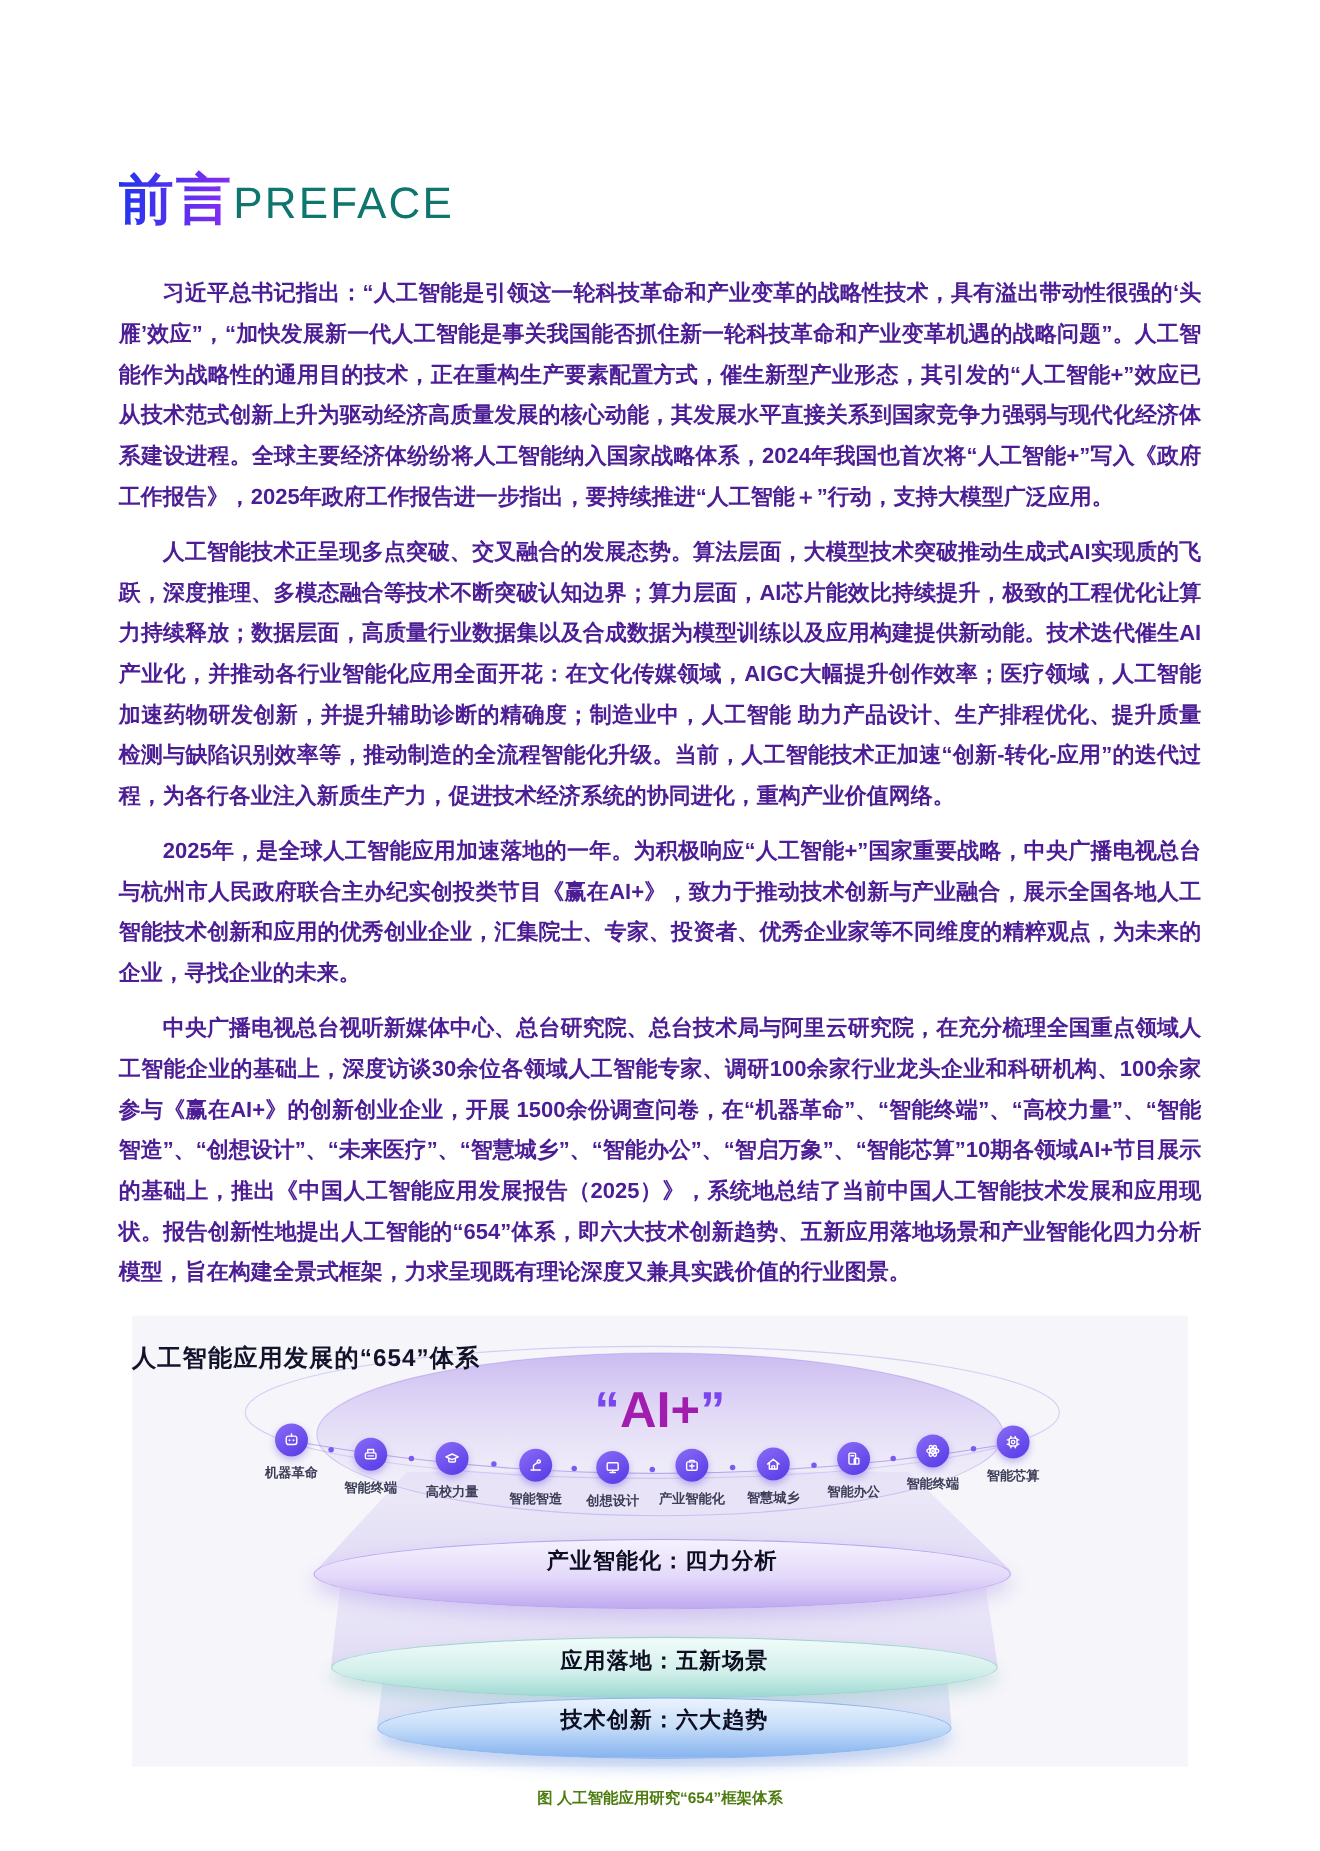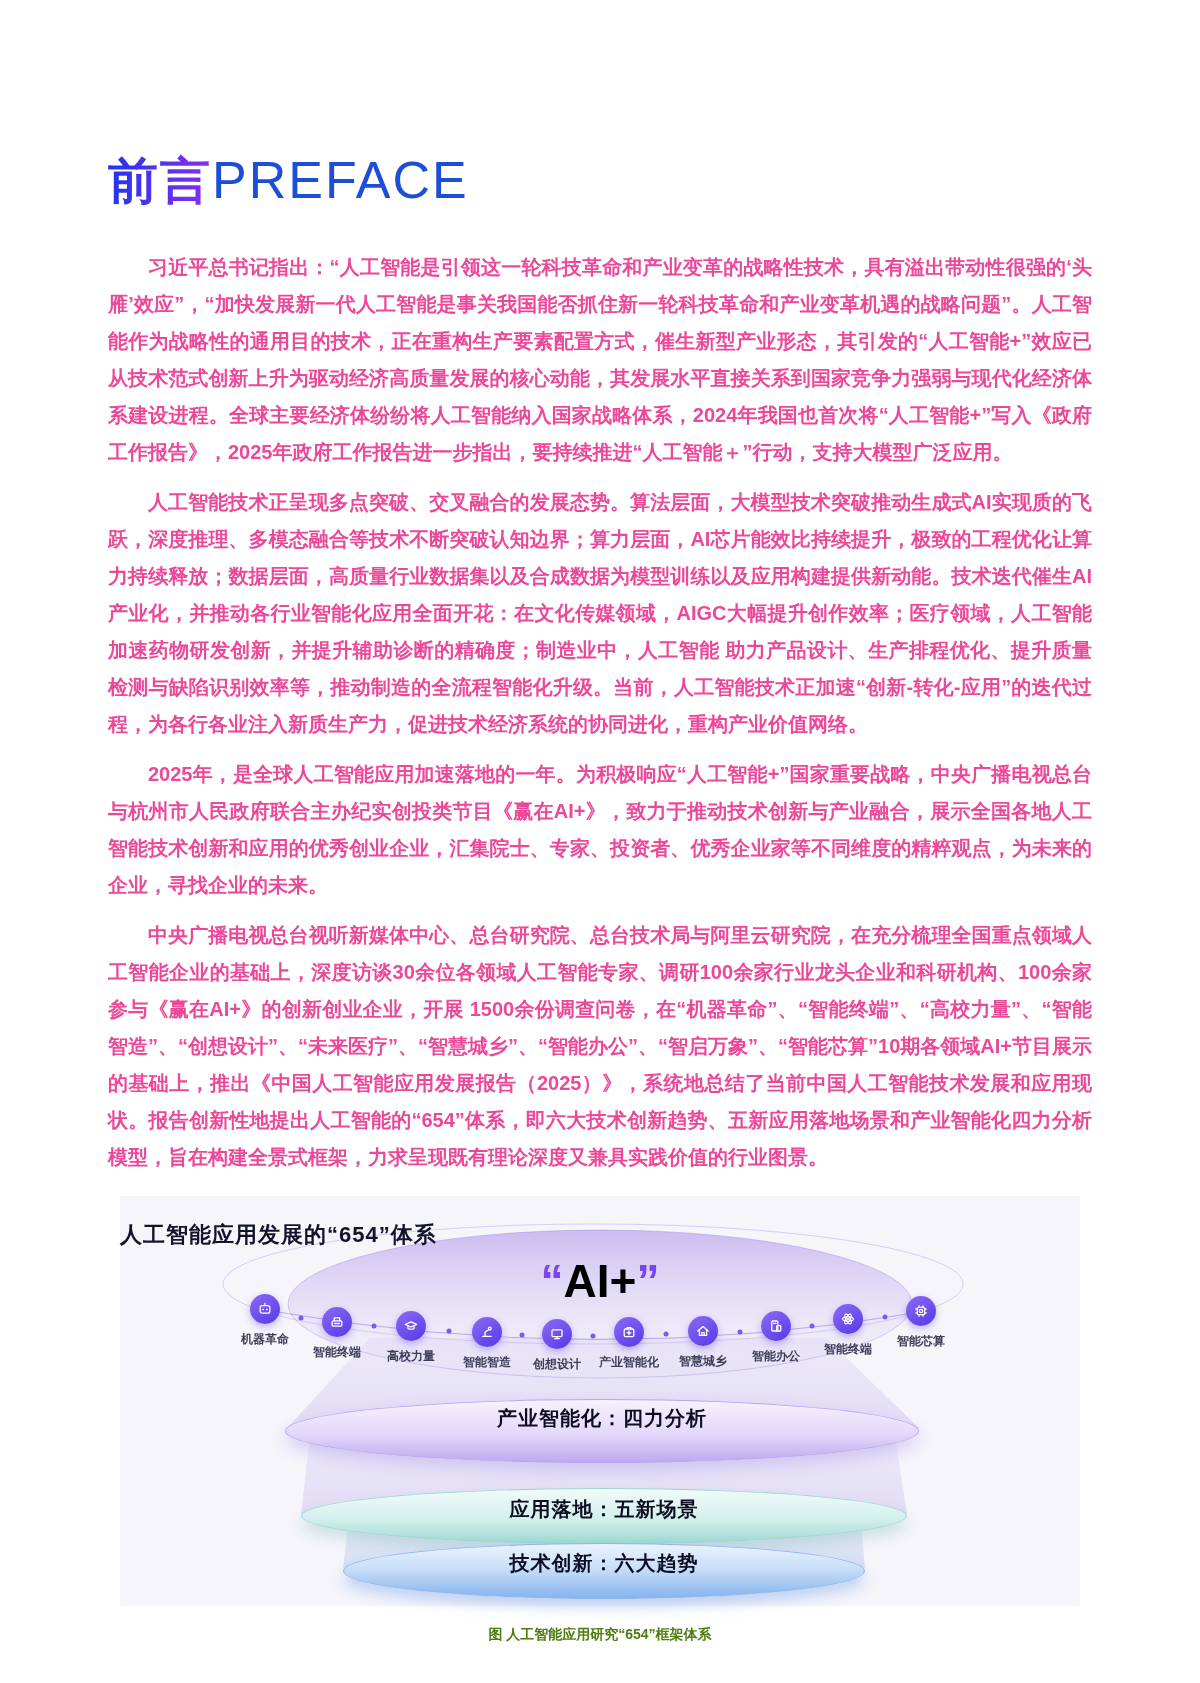--- a/index.html
+++ b/index.html
@@ -21,26 +21,26 @@
     font-size:50px; font-weight:bold; letter-spacing:2px;
     color:#5b2fe8;
   }
   @supports ((-webkit-background-clip:text) or (background-clip:text)) {
     .title-zh {
       background:linear-gradient(90deg,#2135ec 0%,#8b2cf2 100%);
       -webkit-background-clip:text; background-clip:text;
       color:transparent;
     }
   }
-  .title-en { font-size:52px; font-weight:400; color:#1d4ed8; letter-spacing:2px; }
+  .title-en { font-size:40px; font-weight:400; color:#0f766e; letter-spacing:2px; }
 
   
   .body-par {
     font-size:20px; line-height:37px; font-weight:600;
-    color:#ec4899; text-align:justify; text-indent:2em;
+    color:#4c1d95; text-align:justify; text-indent:2em;
     margin-bottom:13px;
   }
 
   
   .diagram {
     position:relative;
     width:960px; height:410px;
     margin:20px 0 0 12px;
     background:#f5f5fa;
   }
@@ -49,21 +49,21 @@
   .diagram-title {
     position:absolute; top:24px; left:0; width:100%;
     text-align:left; font-size:22px; font-weight:bold; color:#13132b;
     letter-spacing:1px;
   }
   .ai-plus {
     position:absolute; top:62px; left:0; width:100%;
     text-align:center; font-weight:bold; font-size:46px; line-height:1;
   }
   .ai-plus .q { color:#7b46f0; }
-  .ai-plus .ai { color:#000000; }
+  .ai-plus .ai { color:#a21caf; }
 
   .icon-group { position:absolute; width:90px; text-align:center; }
   .icon-circle {
     width:30px; height:30px; border-radius:50%;
     margin:0 auto;
     background:linear-gradient(145deg,#8a6cf6,#5639e6);
     box-shadow:0 3px 7px rgba(90,60,220,0.35);
     display:flex; align-items:center; justify-content:center;
   }
   .icon-circle svg { width:16px; height:16px; }

